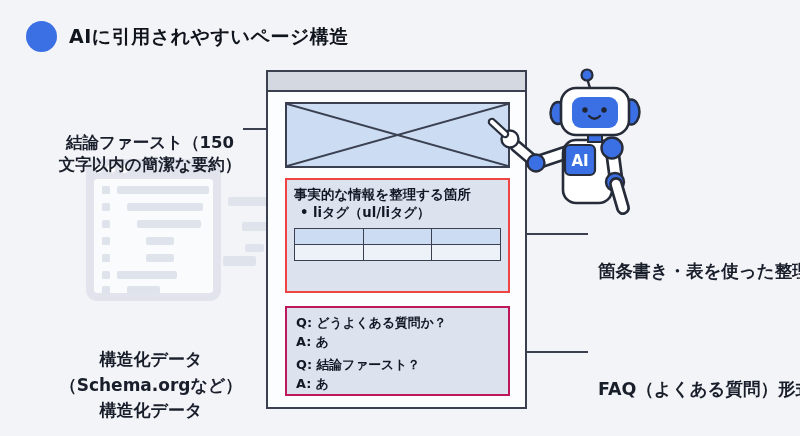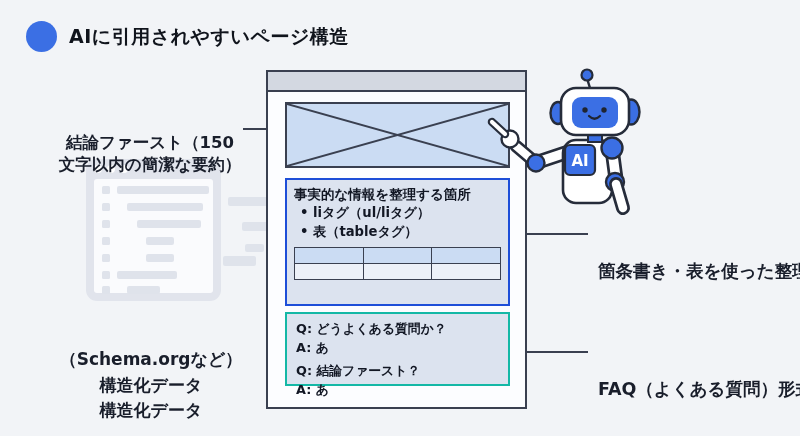--- a/index.html
+++ b/index.html
@@ -26,33 +26,33 @@
   .page-header {
     position:absolute; left:0; top:0; right:0; height:20px;
     background:#d3d8e1; border-bottom:2px solid #3a4050;
   }
   .xbox {
     position:absolute; left:17px; top:30px; width:225px; height:66px;
     background:#cbdcf3; border:2px solid #3a4050;
   }
   .xbox svg { display:block; width:100%; height:100%; }
   .facts {
-    position:absolute; left:17px; top:106px; width:225px; height:128px;
-    background:#dce3ef; border:2px solid #1d4ed8; padding:5px 7px 4px 7px;
+    position:absolute; left:17px; top:106px; width:225px; height:115px;
+    background:#dce3ef; border:2px solid #ef4444; padding:5px 7px 4px 7px;
   }
   .facts-heading { font-size:13.5px; font-weight:800; line-height:1.35; color:#121724; }
   .facts-list { list-style:none; margin-top:1px; }
   .facts-list li { font-size:13.2px; font-weight:800; line-height:1.42; padding-left:6px; color:#121724; }
   .mini-table { width:100%; border-collapse:collapse; margin-top:5px; }
   .mini-table td { border:1.6px solid #3a4050; height:16px; }
   .mini-table tr.head td { background:#cbdcf3; }
   .mini-table tr.bodyrow td { background:#edf1f8; }
   .faqbox {
-    position:absolute; left:17px; top:234px; width:225px; height:74px;
-    background:#dce3ef; border:2px solid #14b8a6; padding:5px 9px;margin-top:6px;
+    position:absolute; left:17px; top:234px; width:225px; height:90px;
+    background:#dce3ef; border:2px solid #be185d; padding:5px 9px;
   }
   .faq-line { font-size:12.8px; font-weight:800; line-height:1.52; color:#121724; }
   .faq-gap { margin-top:3px; }
 
   
   .connector { position:absolute; height:2px; background:#3a4050; }
   .conn-left  { left:243px; top:128px; width:45px; }
   .conn-right1{ left:511px; top:233px; width:77px; }
   .conn-right2{ left:511px; top:351px; width:77px; }
 
@@ -117,21 +117,20 @@
       <svg viewBox="0 0 221 62" preserveAspectRatio="none">
         <line x1="0" y1="0" x2="221" y2="62" stroke="#3a4050" stroke-width="2"></line>
         <line x1="221" y1="0" x2="0" y2="62" stroke="#3a4050" stroke-width="2"></line>
       </svg>
     </div>
 
     <div class="facts">
       <div class="facts-heading">事実的な情報を整理する箇所</div>
       <ul class="facts-list">
         <li>• liタグ（ul/liタグ）</li>
-        <li>• 表（tableタグ）</li>
       </ul>
       <table class="mini-table">
         <tbody>
             <tr class="head">
           <td></td>
           <td></td>
           <td></td>
         </tr>
         <tr class="bodyrow">
           <td></td>
@@ -149,22 +148,22 @@
       <div class="faq-line">A: あ</div>
     </div>
   </div>
 
   <div class="label label-conclusion">
     <span class="ln">結論ファースト（150</span>
     <span class="ln">文字以内の簡潔な要約）</span>
   </div>
 
   <div class="label label-structured">
+    <span class="ln">構造化データ</span>
     <span class="ln">（Schema.orgなど）</span>
-    <span class="ln">構造化データ</span>
     <span class="ln">構造化データ</span>
   </div>
 
   <div class="label label-right label-listtable">箇条書き・表を使った整理</div>
   <div class="label label-right label-faq">FAQ（よくある質問）形式</div>
 
   <svg class="robot" width="182" height="162" viewBox="0 0 182 162" aria-hidden="true">
 
     <line x1="90" y1="96" x2="60" y2="106" stroke="#262c3a" stroke-width="15" stroke-linecap="round"></line>
     <line x1="90" y1="96" x2="60" y2="106" stroke="#ffffff" stroke-width="9.5" stroke-linecap="round"></line>

